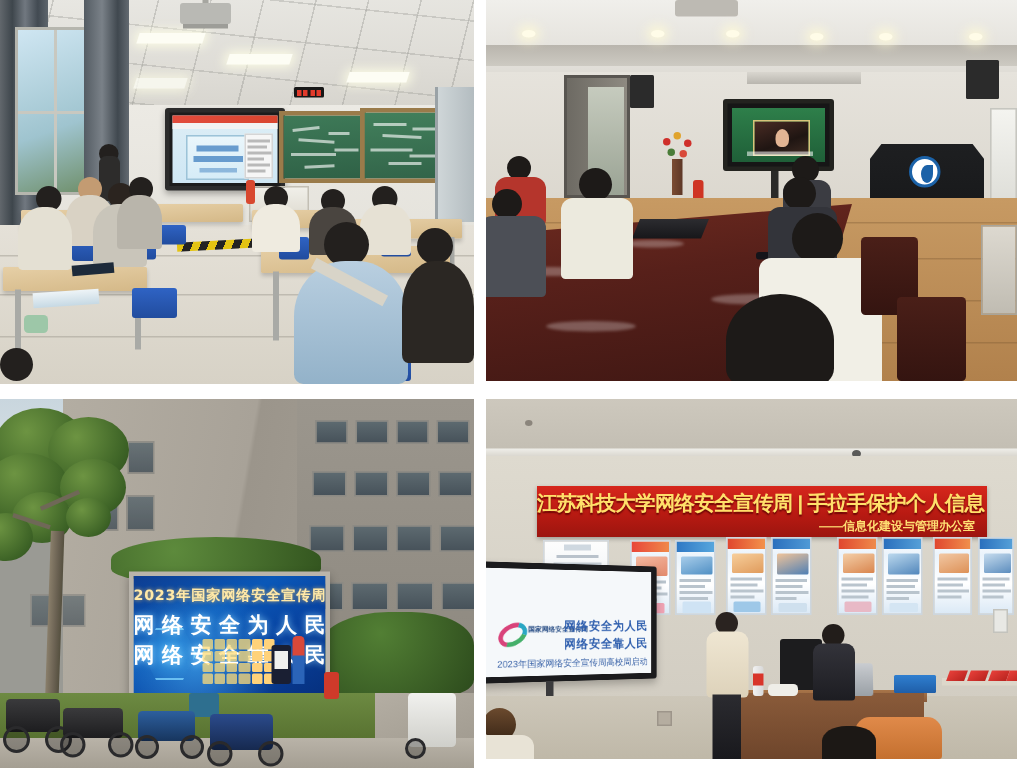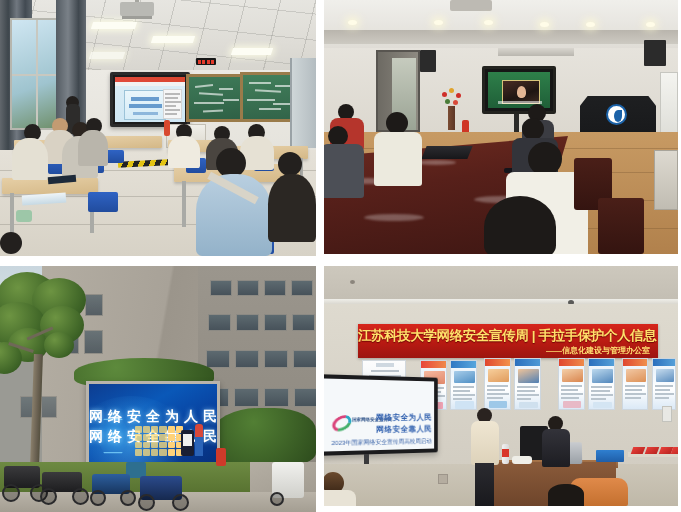--- a/index.html
+++ b/index.html
@@ -868,20 +868,21 @@
         <div class="branch" style="left:36px; top:60px; width:28px; height:3px; transform:rotate(-24deg);"></div>
         <div class="branch" style="left:18px; top:74px; width:26px; height:3px; transform:rotate(18deg);"></div>
         <div class="trunk"></div>
       </div>
 
       <div class="hedge2"></div>
 
       <div class="billboard">
         <div class="bbglow"></div>
         <div class="bbhex"></div>
+        <div class="bbtitle blurtext">2023年国家网络安全宣传周</div>
         <div class="bbline blurtext" style="top:24px;">网络安全为人民</div>
         <div class="bbline blurtext" style="top:44px;">网络安全靠人民</div>
         <div class="bbgrid">
           <i></i>
             <i></i>
             <i></i>
             <i></i>
             <i style="background:#ffd27a"></i>
             <i style="background:#ffd27a"></i>
           <i></i>

